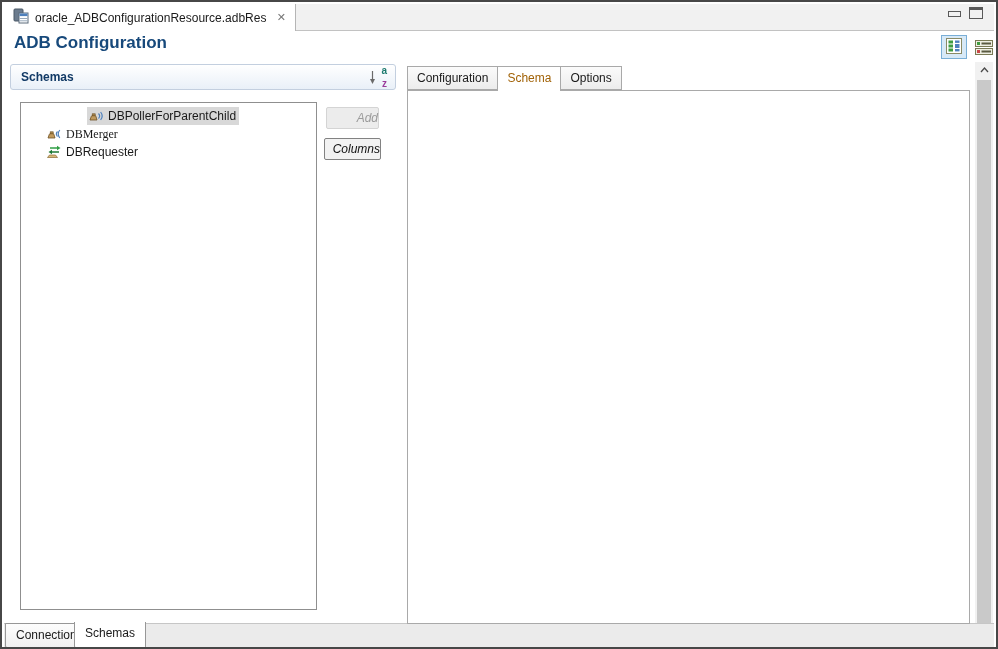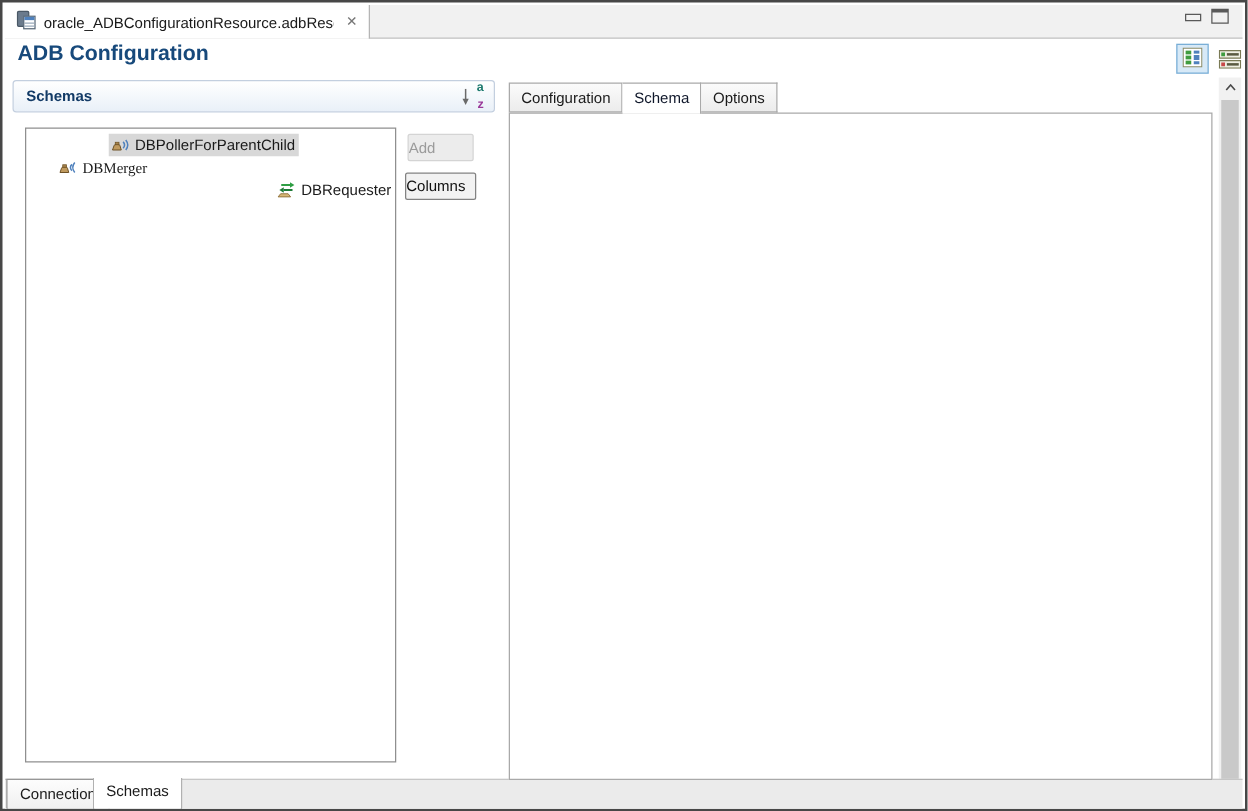--- a/index.html
+++ b/index.html
@@ -34,32 +34,32 @@
   .sortaz .sz { position:absolute; right:0; bottom:-2px; color:#9a3a9a; font-weight:bold; font-size:10px; }
   .sortaz svg { position:absolute; left:0; top:2px; }
 
   .treebox { position:absolute; left:18px; top:100px; width:297px; height:508px;
              background:#fff; border:1px solid #8f8f8f; padding-top:4px; overflow:hidden; }
   .tree-row { height:18px; display:flex; align-items:center; cursor:default; }
   .twistie { width:18px; display:inline-flex; justify-content:center; }
   .titem { display:inline-flex; align-items:center; gap:4px; padding:1px 3px 1px 1px; }
   .titem.sel { background:#d8d8d8; }
   .ticon svg { display:block; }
-  .btn { position:absolute; text-align:left; font-size:12px; border-radius:2px; cursor:pointer; }
+  .btn { position:absolute; text-align:right; font-size:12px; border-radius:2px; cursor:pointer;font-style:italic; }
   .btn-add { left:324px; top:105px; width:53px; height:22px; line-height:20px;
              background:#ececec; border:1px solid #d4d4d4; color:#9b9b9b; }
   .btn-remove { left:322px; top:136px; width:57px; height:22px; line-height:20px;
              background:#f2f2f2; border:1px solid #828282; color:#111; }
 
   
   #right-tabs { position:absolute; left:405px; top:64px; height:24px; display:flex; z-index:3; }
   .rtab { padding:0 9px; line-height:22px; background:linear-gradient(#fbfbfb,#ececec);
           border:1px solid #a9a9a9; border-left:none; white-space:nowrap; cursor:pointer; }
   .rtab:first-child { border-left:1px solid #a9a9a9; }
-  .rtab.sel { background:#fff; color:#0f172a; height:25px; border-bottom:none; }
+  .rtab.sel { background:#fff; color:#a16207; height:25px; border-bottom:none; }
   .tabpage { position:absolute; left:405px; top:88px; width:563px; height:534px;
              background:#fff; border:1px solid #a9a9a9; z-index:1; }
   .sec-table { left:413px; top:95px; width:548px; z-index:2; }
   .sec-toggle { margin-right:6px; display:inline-flex; }
 
   
   .tbtn { position:absolute; top:127px; width:41px; height:41px; display:flex;
           align-items:center; justify-content:center; cursor:pointer; }
   .tbtn.dis { background:#d9d9d9; border:1px solid #d2d2d2; cursor:default; }
   .tbtn.en  { background:#f0f2f4; border:1px solid #a5a5a5; }
@@ -178,21 +178,21 @@
             <svg width="16" height="16">
               <path d="M2 12 L3.2 8.6 Q3.4 7.6 4.8 7.6 L6.4 7.6 Q7.8 7.6 8 8.6 L9 12 Z" fill="#c09a5e" stroke="#6e5226" stroke-width="0.8"></path>
               <rect x="4.2" y="5.8" width="3" height="2" fill="#a5824a" stroke="#6e5226" stroke-width="0.6"></rect>
               <path d="M11.5 5.5 Q9.2 8 11.5 10.5" fill="none" stroke="#4f81bd" stroke-width="1.2"></path>
               <path d="M13.8 4 Q10.6 8 13.8 12" fill="none" stroke="#4f81bd" stroke-width="1.2"></path>
             </svg>
           </span>
           <span class="tlabel">DBMerger</span>
         </span>
   </div>
-      <div class="tree-row" style="padding-left: 6px; justify-content: flex-end;">
+      <div class="tree-row" style="padding-left: 6px;">
     <span class="twistie"></span>
     <span class="titem">
           <span class="ticon">
             <svg width="16" height="16">
               <line x1="4" y1="4" x2="11" y2="4" stroke="#2f9e44" stroke-width="1.5"></line>
               <path d="M11 1.8 L14.5 4 L11 6.2 z" fill="#2f9e44"></path>
               <line x1="6" y1="8" x2="13" y2="8" stroke="#1d7a36" stroke-width="1.5"></line>
               <path d="M6 5.8 L2.5 8 L6 10.2 z" fill="#1d7a36"></path>
               <path d="M1.5 13.5 L3.5 11 h6 l2 2.5 z" fill="#d8b878" stroke="#8a6a34" stroke-width="0.7"></path>
             </svg>

